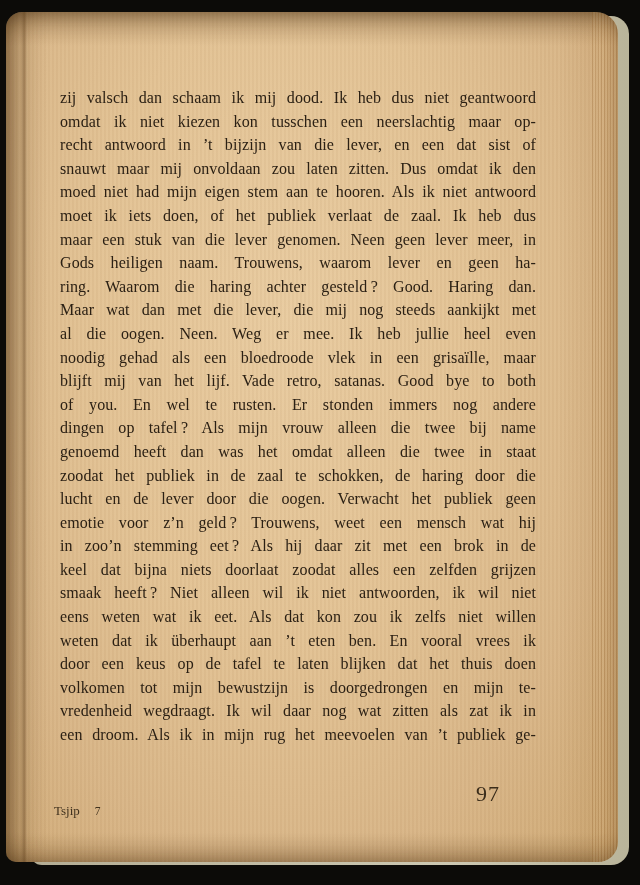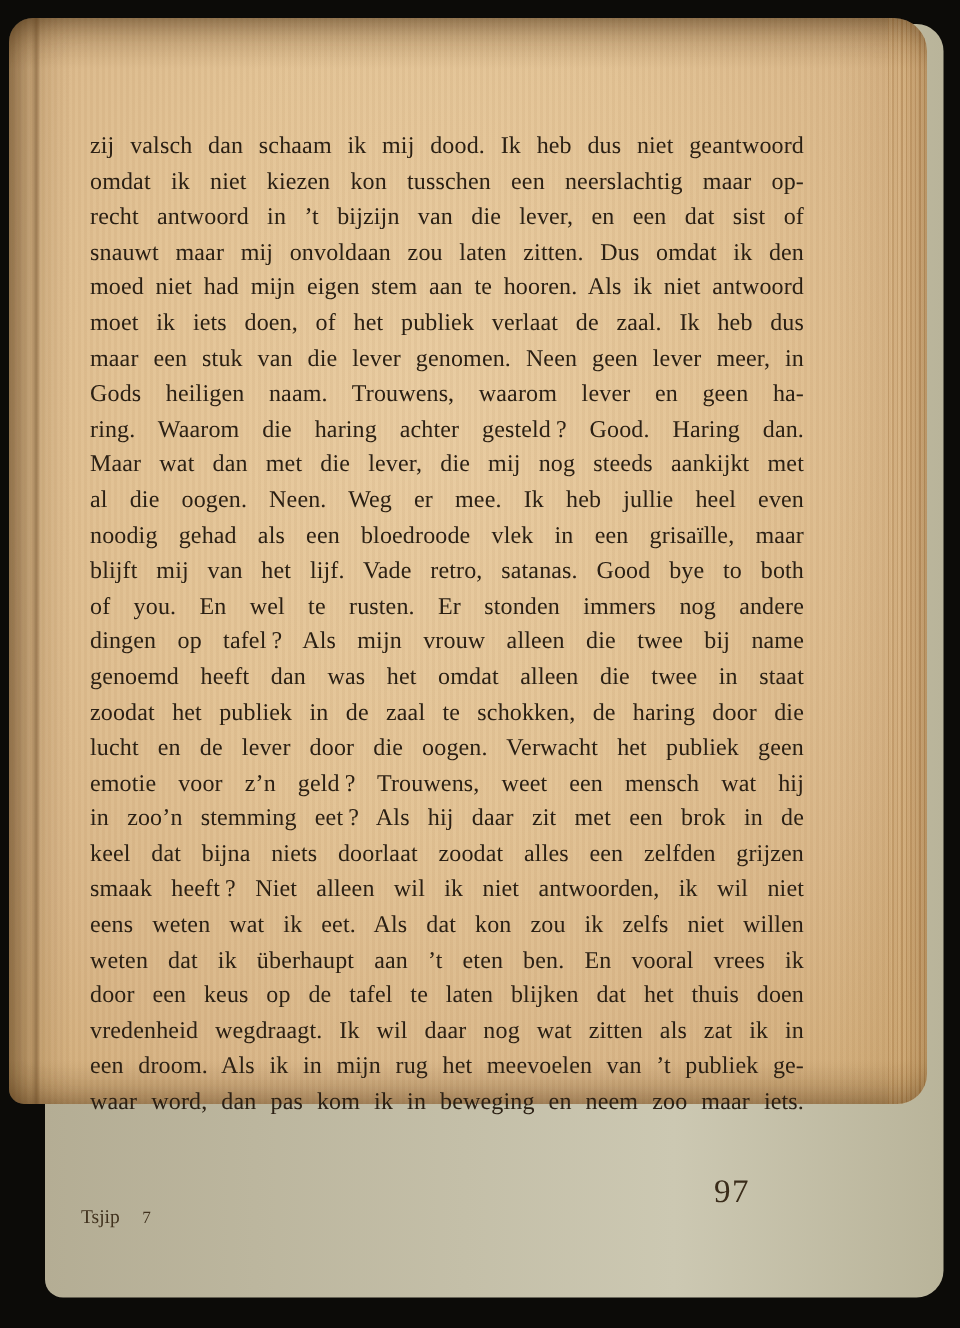--- a/index.html
+++ b/index.html
@@ -16,21 +16,21 @@
     position: absolute;
     top: 16px; bottom: 20px; left: 30px; right: 11px;
     background: linear-gradient(90deg, #b4ad94 0%, #ccc8b2 70%, #b9b49a 100%);
     border-radius: 12px 18px 18px 12px;
   }
 
   
   .page {
     position: absolute;
     left: 6px; top: 12px;
-    width: 612px; height: 724px;
+    width: 612px; height: 850px;
     border-radius: 16px 22px 20px 10px;
     background:
       linear-gradient(90deg, rgba(120,82,40,.28) 0px, rgba(120,82,40,.10) 14px, rgba(120,82,40,0) 42px),
       linear-gradient(270deg, rgba(146,100,48,.30) 0px, rgba(146,100,48,.10) 18px, rgba(146,100,48,0) 60px),
       linear-gradient(180deg, rgba(104,70,32,.30) 0px, rgba(104,70,32,0) 34px),
       linear-gradient(0deg, rgba(104,70,32,.22) 0px, rgba(104,70,32,0) 30px),
       repeating-linear-gradient(90deg, rgba(255,238,205,.04) 0 2px, rgba(120,80,40,.04) 2px 4px),
       radial-gradient(ellipse at 46% 36%, #e8cba0 0%, #e2c294 42%, #d8b587 72%, #cda873 100%);
     box-shadow:
       inset 0 14px 22px -14px rgba(50,30,8,.55),
@@ -121,23 +121,23 @@
         <div class="bline"><span>genoemd heeft dan was het omdat alleen die twee in staat</span></div>
         <div class="bline"><span>zoodat het publiek in de zaal te schokken, de haring door die</span></div>
         <div class="bline"><span>lucht en de lever door die oogen. Verwacht het publiek geen</span></div>
         <div class="bline"><span>emotie voor z’n geld ? Trouwens, weet een mensch wat hij</span></div>
         <div class="bline"><span>in zoo’n stemming eet ? Als hij daar zit met een brok in de</span></div>
         <div class="bline"><span>keel dat bijna niets doorlaat zoodat alles een zelfden grijzen</span></div>
         <div class="bline"><span>smaak heeft ? Niet alleen wil ik niet antwoorden, ik wil niet</span></div>
         <div class="bline"><span>eens weten wat ik eet. Als dat kon zou ik zelfs niet willen</span></div>
         <div class="bline"><span>weten dat ik überhaupt aan ’t eten ben. En vooral vrees ik</span></div>
         <div class="bline"><span>door een keus op de tafel te laten blijken dat het thuis doen</span></div>
+        <div class="bline"><span>volkomen tot mijn bewustzijn is doorgedrongen en mijn te-</span></div>
         <div class="bline"><span>vredenheid wegdraagt. Ik wil daar nog wat zitten als zat ik in</span></div>
         <div class="bline"><span>een droom. Als ik in mijn rug het meevoelen van ’t publiek ge-</span></div>
-        <div class="bline"><span>waar word, dan pas kom ik in beweging en neem zoo maar iets.</span></div>
       </div>
 
     <div class="page-number">97</div>
 
     <div class="signature-mark">
       <span>Tsjip</span><span class="sig-num">7</span>
     </div>
   </div>
 </div>
 

